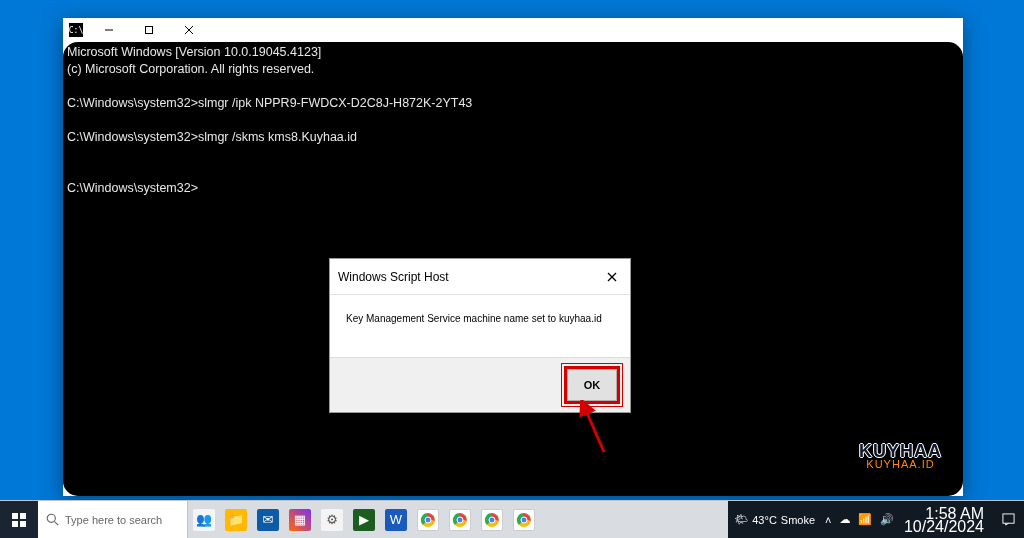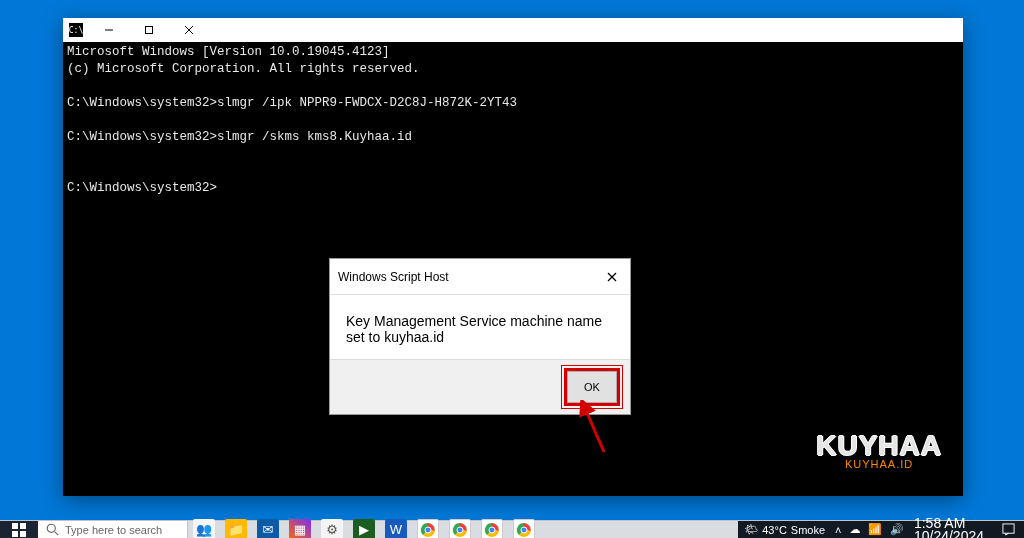--- a/index.html
+++ b/index.html
@@ -41,26 +41,27 @@
     width: 40px; height: 24px;
     display: flex; align-items: center; justify-content: center;
     font-size: 11px;
     color: #000;
   }
   .win-ctrl svg { width: 10px; height: 10px; }
   .cmd-body {
     flex: 1;
     background: #000000;
     color: #e8e8e8;
-    font-family: Liberation Mono, monospace;
+    font-family: Liberation Sans, sans-serif;
     font-size: 12.5px;
     line-height: 17px;
     padding: 2px 4px;
     white-space: pre;
     position: relative;
+    border-radius: 15px;
   }
 
   
   .dialog {
     position: absolute;
     left: 329px;
     top: 258px;
     width: 302px;
     background: #ffffff;
     box-shadow: 0 6px 24px rgba(0,0,0,0.5);
@@ -72,77 +73,78 @@
     background: #ffffff;
     display: flex; align-items: center;
     padding: 0 0 0 8px;
     border-bottom: 1px solid #e0e0e0;
     font-size: 12px;
   }
   .dialog-titlebar .dt-title { flex: 1; }
   .dialog-close { width: 36px; height: 24px; display:flex;align-items:center;justify-content:center; }
   .dialog-body {
     padding: 18px 16px 14px 16px;
-    font-size: 14px;
+    font-size: 10px;
     color: #000;
     min-height: 62px;
   }
   .dialog-footer {
     background: #f0f0f0;
     border-top: 1px solid #ddd;
     padding: 8px 10px;
     display: flex; justify-content: flex-end;
   }
   .ok-btn {
     border: 3px solid #d40000;
     outline: 1px solid #d40000;
     outline-offset: 2px;
     background: #e1e1e1;
     width: 56px; height: 38px;
     font-size: 11px;
     display:flex;align-items:center;justify-content:center;
     box-shadow: inset 0 0 0 1px #adadad;
+    font-weight: bold;
   }
 
   
   .arrow {
     position: absolute;
     left: 578px; top: 400px;
     pointer-events: none;
   }
 
   
   .watermark {
     position: absolute;
     right: 82px; bottom: 68px;
     text-align: center;
     pointer-events: none;
   }
   .wm-big {
     font-family: Impact, "Arial Black", sans-serif;
-    font-size: 28px;
+    font-size: 18px;
     letter-spacing: 1px;
-    color: #e5e5e5;
+    color: #0f172a;
     text-shadow: -1px 0 #fff, 1px 0 #fff, 0 -1px #fff, 0 1px #fff, 2px 2px 2px #000;
     font-weight: 900;
   }
   .wm-small {
     font-family: Arial, sans-serif;
     font-size: 11px;
     color: #ff8800;
     font-weight: normal;
     letter-spacing: 1px;
     margin-top: -4px;
   }
 
   
   .taskbar {
     position: absolute;
     left: 0; bottom: 0;
-    width: 1024px; height: 18px;
+    width: 1024px; height: 38px;
     background: #d9dde2;
     display: flex;
     align-items: stretch;
     font-size: 11px;
     border-top: 1px solid #c0c4c9;
   }
   .start-btn {
     width: 38px;
     background: #1a2433;
     display:flex;align-items:center;justify-content:center;
@@ -164,21 +166,21 @@
     margin-left: auto;
     display:flex; align-items:center;
     background: #111923;
     color: #fff;
     padding: 0 6px;
     gap: 10px;
     font-size: 11px;
   }
   .weather { display:flex; align-items:center; gap:4px; }
   .tray-icons { display:flex; align-items:center; gap:8px; font-size:11px;}
-  .clock { text-align: left; line-height: 13px; font-size: 14px; padding-right:4px;}
+  .clock { text-align: right; line-height: 13px; font-size: 16px; padding-right:4px;}
   .notif { width: 20px; display:flex;align-items:center;justify-content:center;}
 </style>
 </head>
 <body>
 
 <div class="cmd-window">
   <div class="cmd-titlebar">
     <div class="cmd-icon">C:\</div>
     <div class="win-ctrl">
       <svg viewBox="0 0 10 10">

